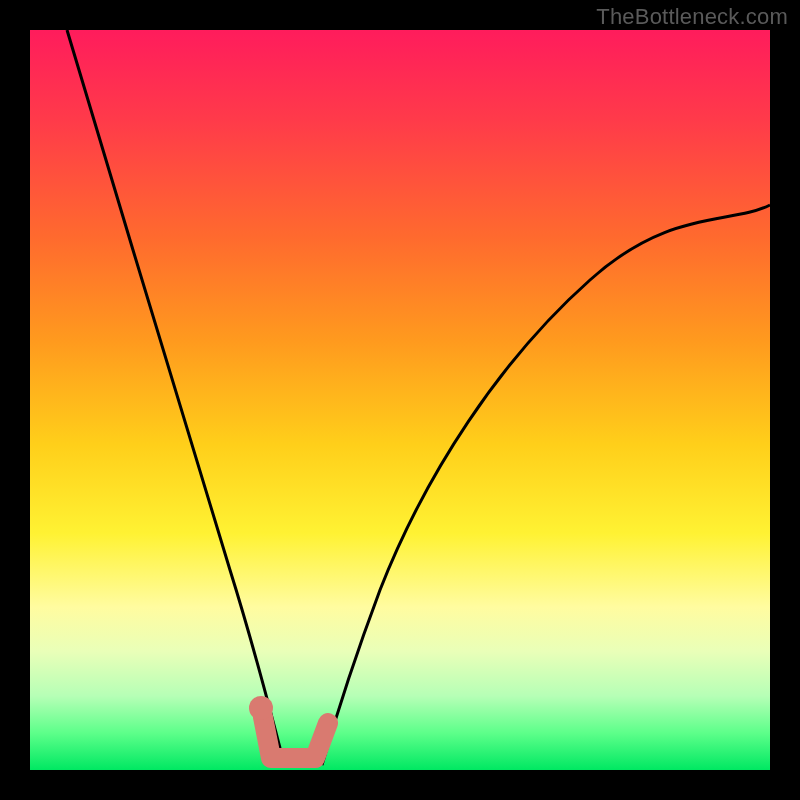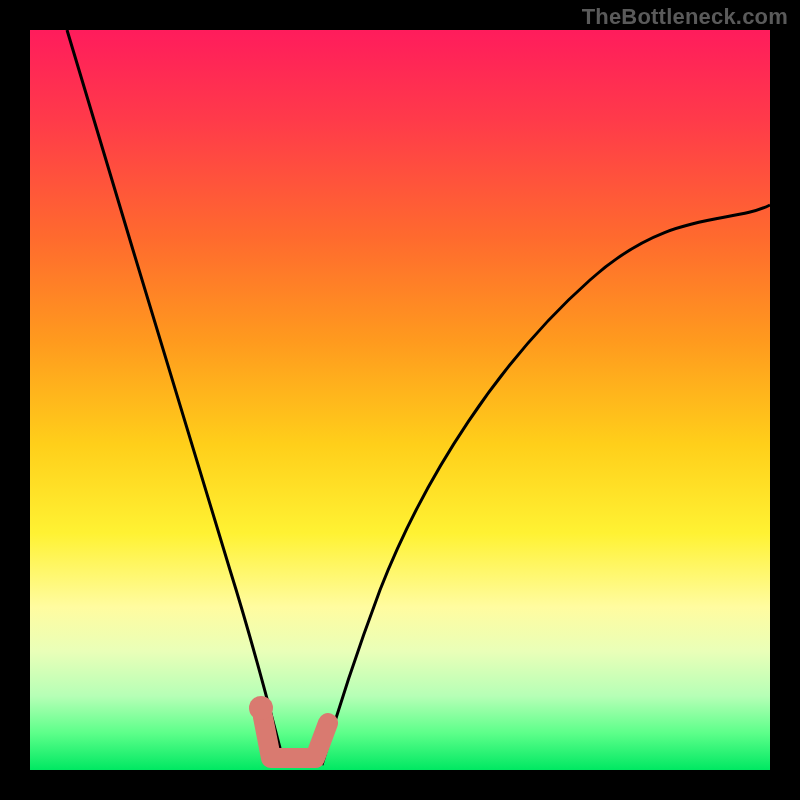--- a/index.html
+++ b/index.html
@@ -64,21 +64,21 @@
   }
   .marker-dot {
     fill: #d97a70;
   }
   .watermark {
     position: absolute;
     top: 4px;
     right: 12px;
     color: #5a5a5a;
     font-size: 22px;
-    font-weight: 700;
+    font-weight: 400;
     letter-spacing: 0.2px;
   }
 </style>
 </head>
 <body>
 
 <div class="chart-container">
   <div class="outer-frame"></div>
   <div class="plot-area"></div>
 

